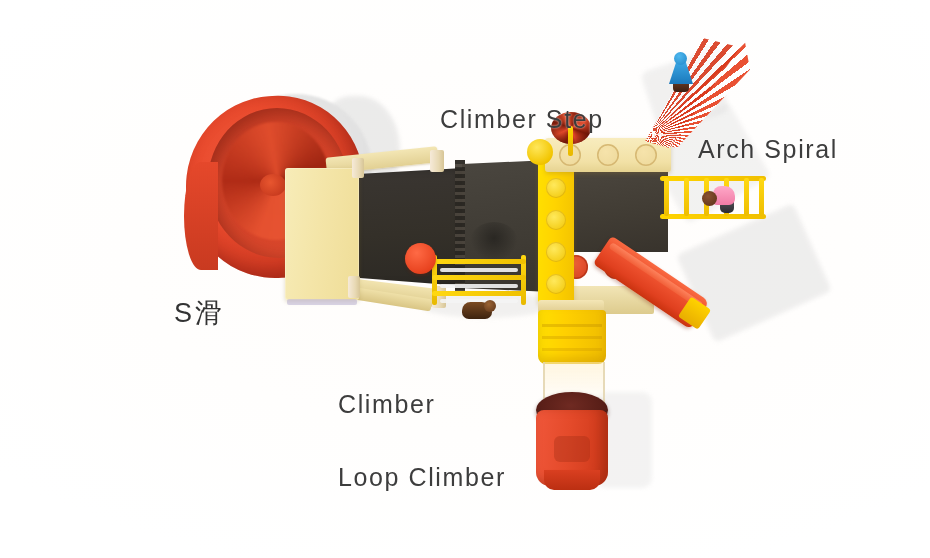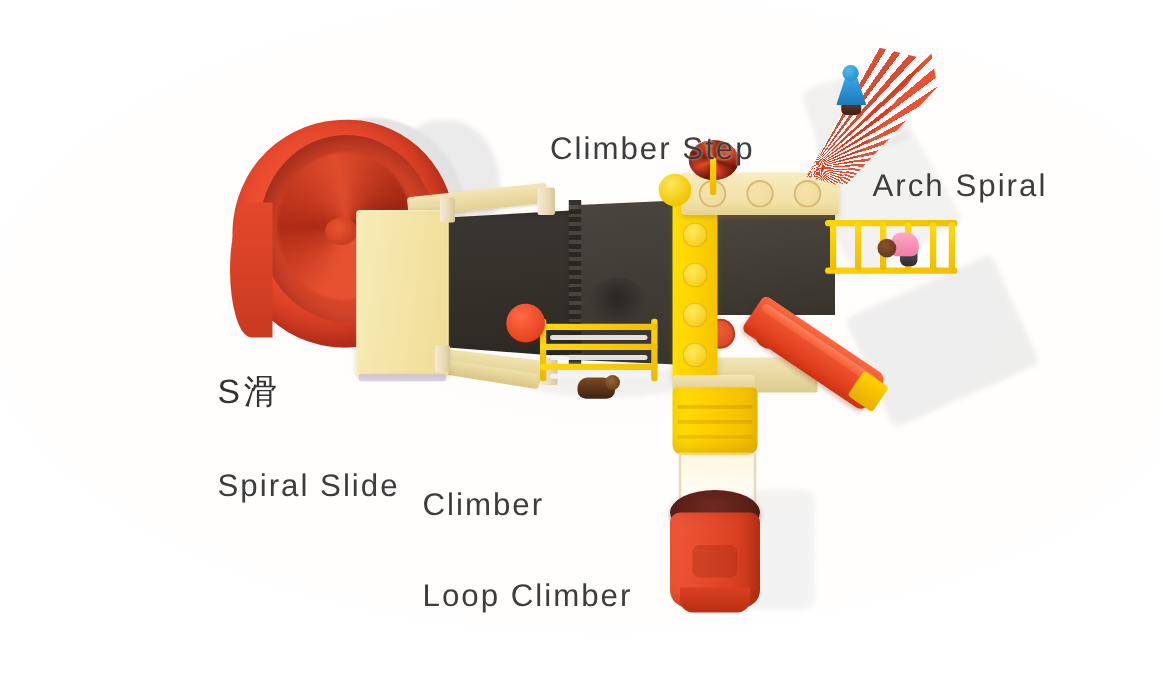--- a/index.html
+++ b/index.html
@@ -503,21 +503,20 @@
     <div class="cap"></div>
     <div class="yellow"></div>
     <div class="clear"></div>
     <div class="bowl"></div>
     <div class="base"></div>
     <div class="foot"></div>
   </div>
 
   <div class="label" id="label-spiral-slide" style="left:146px; top:255px;margin-left:28px;">
     <span class="cn">S滑</span>
-    <span class="en">Spiral Slide</span>
   </div>
 
   <div class="label lbl-center" id="label-spiral-step" style="left:440px; top:60px;">
     <span class="en">Climber Step</span>
   </div>
 
   <div class="label" id="label-arch" style="left:698px; top:90px;">
     <span class="en">Arch Spiral</span>
   </div>
 

